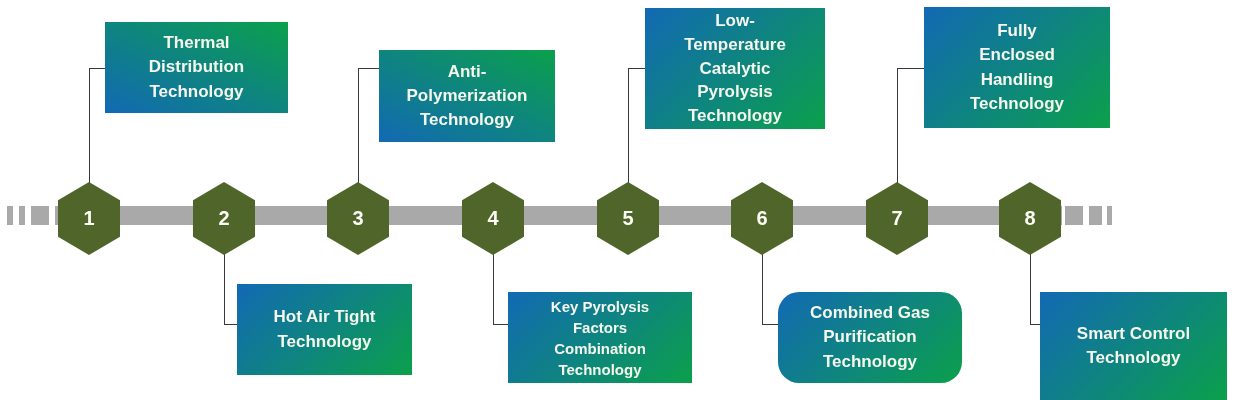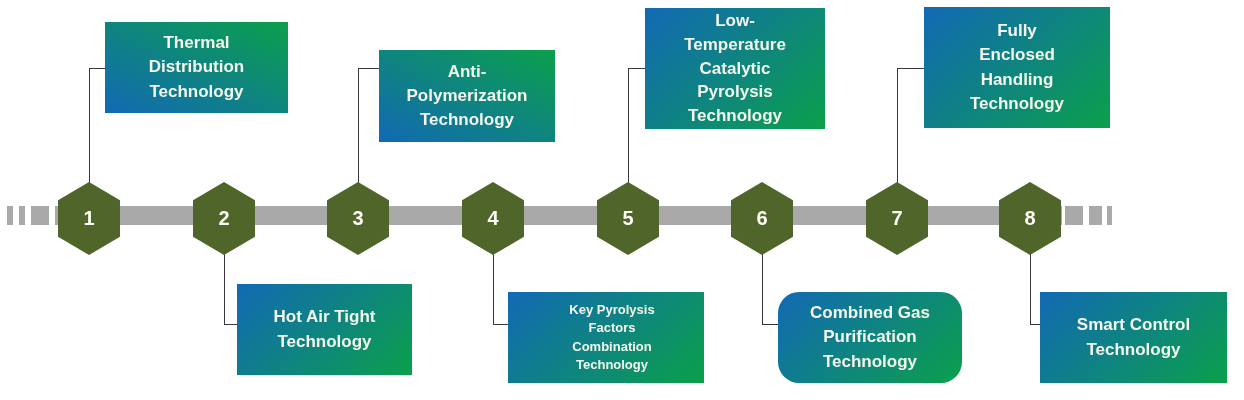--- a/index.html
+++ b/index.html
@@ -41,25 +41,25 @@
   .box{
     position:absolute;z-index:2;display:flex;align-items:center;justify-content:center;
     text-align:center;color:#f5f6ec;font-weight:700;font-size:17px;line-height:1.42;
   }
   .grad-tr{background:linear-gradient(to top right,#1269b4,#0ba04b);}
   .grad-br{background:linear-gradient(135deg,#1269b4,#0ba04b);}
   .label{white-space:pre-line;}
   .b1{left:105px;top:22px;width:183px;height:91px;}
   .b2{left:237px;top:284px;width:175px;height:91px;}
   .b3{left:379px;top:22px;width:176px;height:92px;margin-top:28px;}
-  .b4{left:508px;top:292px;width:184px;height:91px;font-size:13px;line-height:1.4;padding-left:12px;}
+  .b4{left:508px;top:292px;width:184px;height:91px;font-size:15px;line-height:1.4;}
   .b5{left:645px;top:8px;width:180px;height:121px;line-height:1.4;text-align:center;}
   .b6{left:778px;top:292px;width:184px;height:91px;border-radius:21px;}
   .b7{left:924px;top:7px;width:186px;height:121px;}
-  .b8{left:1040px;top:292px;width:187px;height:91px;}
+  .b8{left:1040px;top:292px;width:187px;height:108px;}
 </style>
 </head>
 <body>
 
 <div class="canvas">
 
   <div class="dash dl1"></div>
   <div class="dash dl2"></div>
   <div class="dash dl3"></div>
   <div class="bar"></div>

